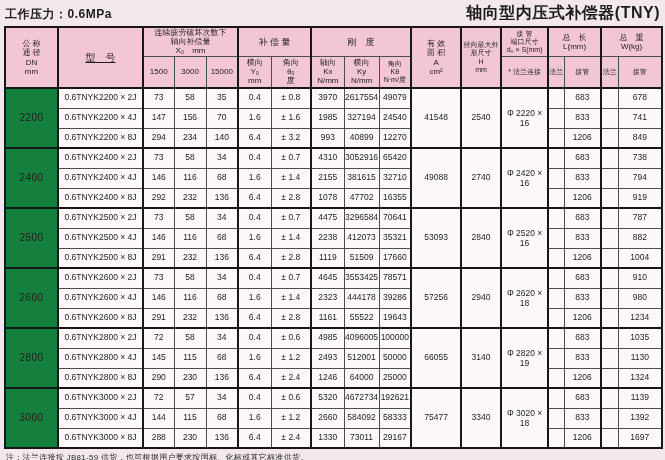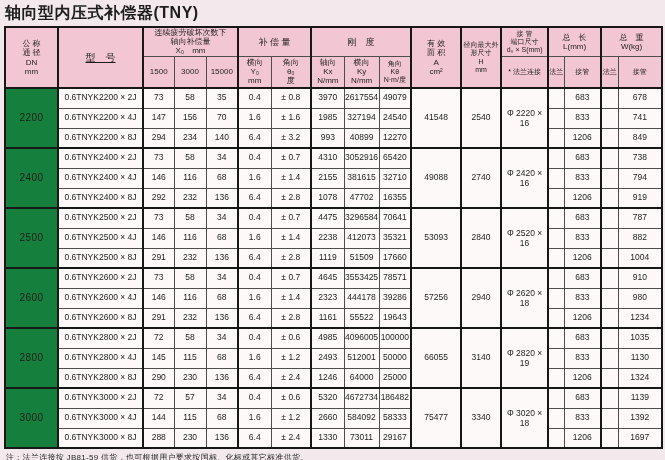--- a/index.html
+++ b/index.html
@@ -45,20 +45,21 @@
     margin-top:3px;padding-left:2px;
     font-size:8px;letter-spacing:.3px;color:#262626;
   }
 </style>
 </head>
 <body>
 
 <div class="page">
 
   <div class="titlebar">
+    <span class="t-left">工作压力：0.6MPa</span>
     <span class="t-right">轴向型内压式补偿器(TNY)</span>
   </div>
 
   <table class="spec">
     <colgroup>
       <col style="width:53px">
         <col style="width:85px">
       <col style="width:31px">
         <col style="width:32px">
         <col style="width:32px">
@@ -378,21 +379,21 @@
         <tr class="gs">
           <td class="dn" rowspan="3">3000</td>
           <td class="tL model">0.6TNYK3000 × 2J</td>
           <td class="tL">72</td>
           <td>57</td>
           <td>34</td>
           <td class="tL">0.4</td>
           <td>± 0.6</td>
           <td class="tL">5320</td>
           <td>4672734</td>
-          <td>186482</td>
+          <td>192621</td>
           <td class="tL" rowspan="3">75477</td>
           <td class="tL" rowspan="3">3340</td>
           <td class="tL port" rowspan="3">Φ 3020 × 18</td>
           <td class="tL"></td>
           <td>683</td>
           <td class="tL"></td>
           <td>1139</td>
         </tr>
         <tr>
           <td class="tL model">0.6TNYK3000 × 4J</td>

